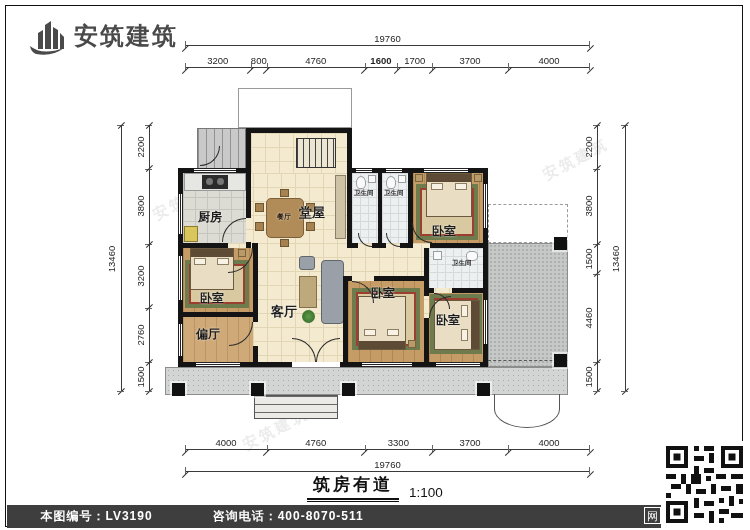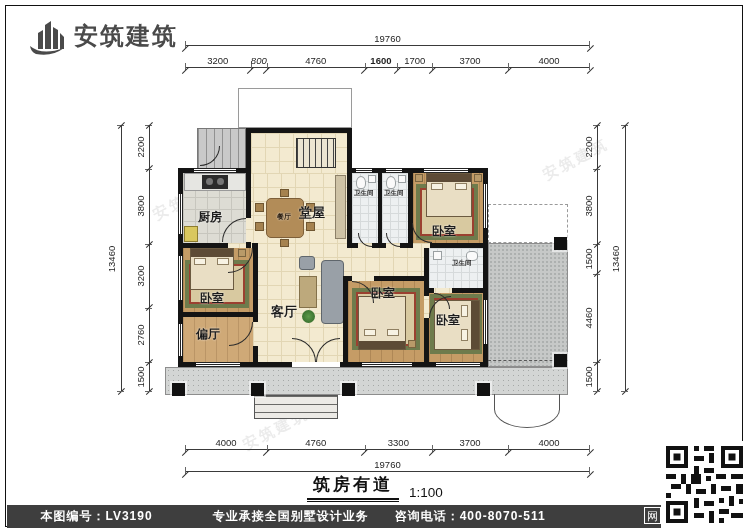--- a/index.html
+++ b/index.html
@@ -111,21 +111,21 @@
         <span class="dim-label">19760</span>
         <i class="tick t0"></i>
         <i class="tick t1"></i>
       </div>
     </div>
   <div id="dim-top-seg" class="dim-h" style="left:185px;top:54px;width:405px;height:14px;">
       <div class="dim-seg" style="flex: 3200 1 0%;">
         <span class="dim-label">3200</span>
         <i class="tick t0"></i>
       </div>
-      <div class="dim-seg" style="flex: 800 1 0%; font-style: italic;">
+      <div class="dim-seg" style="flex: 800 1 0%;">
         <span class="dim-label">800</span>
         <i class="tick t0"></i>
       </div>
       <div class="dim-seg" style="flex: 4760 1 0%;">
         <span class="dim-label">4760</span>
         <i class="tick t0"></i>
       </div>
       <div class="dim-seg" style="flex: 1600 1 0%; font-weight: bold;">
         <span class="dim-label">1600</span>
         <i class="tick t0"></i>
@@ -391,21 +391,20 @@
   <div class="room-label" style="left:436px;top:312px;font-size:12px;">卧室</div>
   <div class="room-label" style="left:271px;top:303px;font-size:13px;">客厅</div>
   <div class="room-label" style="left:196px;top:326px;font-size:12px;">偏厅</div>
 
   <div class="title-wrap">
     <span class="title-main">筑房有道</span><span class="title-scale">1:100</span>
   </div>
 
   <div class="footer">
     <span style="margin-right:60px;">本图编号：LV3190</span>
-    <span>专业承接全国别墅设计业务</span>
     <span>咨询电话：400-8070-511</span>
   </div>
   <div class="netbox">网</div>
 
   <svg class="qr" viewBox="0 0 87 87">
     <rect x="0" y="0" width="87" height="87" fill="#fff"></rect>
     <g fill="#111">
       <rect x="5" y="5" width="22" height="22"></rect>
         <rect x="60" y="5" width="22" height="22"></rect>
         <rect x="5" y="60" width="22" height="22"></rect>

